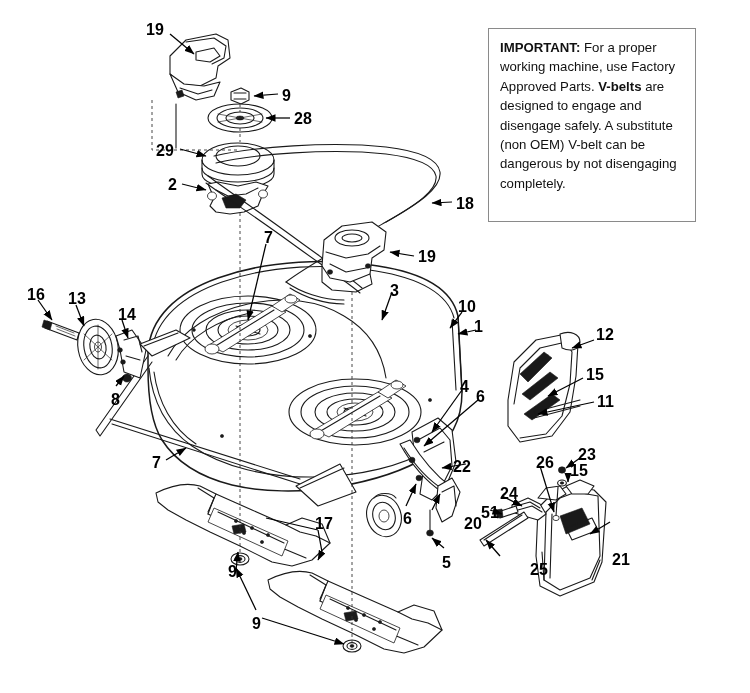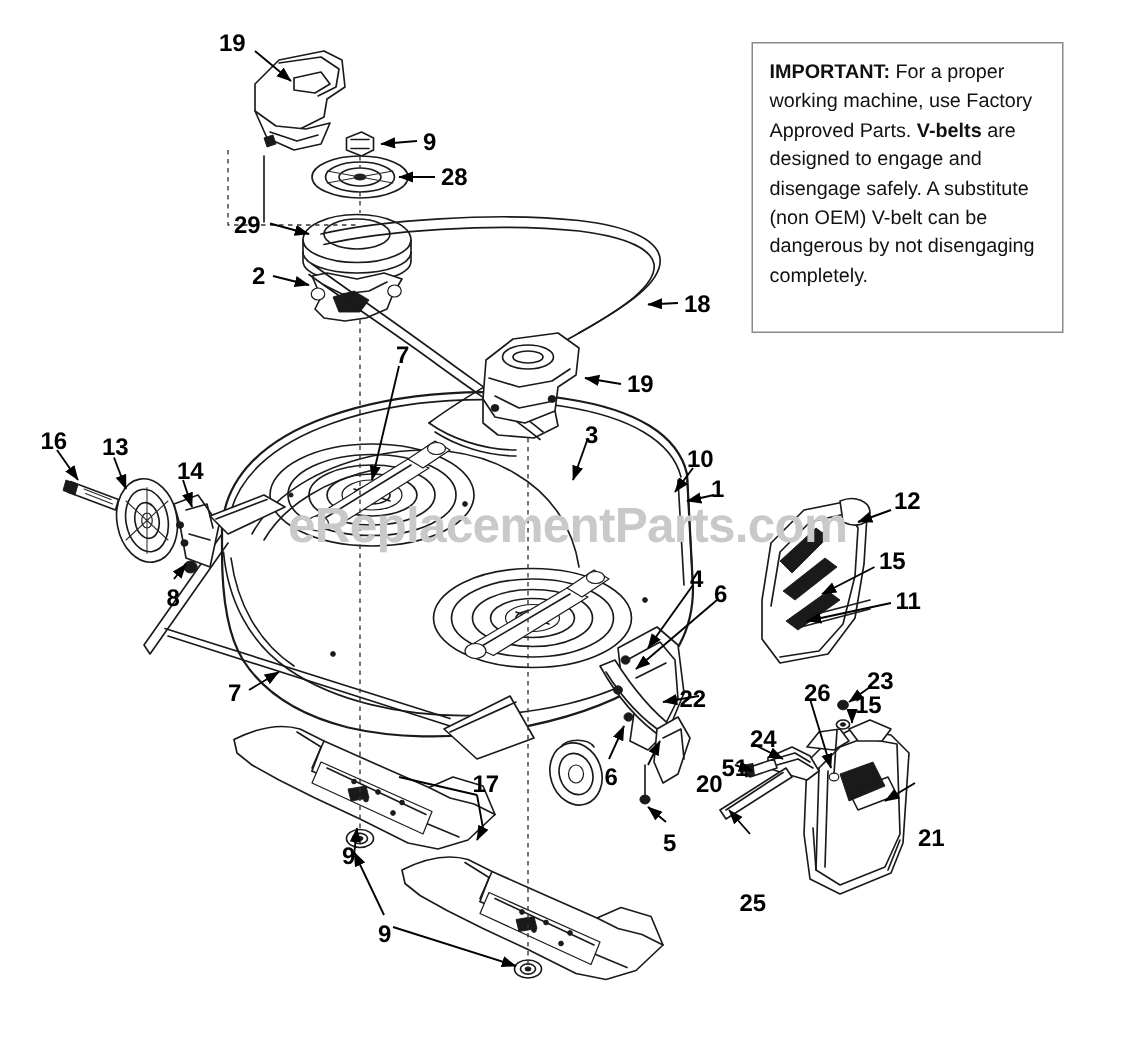--- a/index.html
+++ b/index.html
@@ -40,21 +40,21 @@
     font-weight:bold;
     font-size:16px;
     color:#000000;
     line-height:16px;
     z-index:60;
     white-space:nowrap;
   }
   
   #note-box{
     position:absolute;
-    left:501px;
+    left:488px;
     top:28px;
     width:208px;
     height:194px;
     border:1px solid #8a8a8a;
     background:#ffffff;
     box-sizing:border-box;
     z-index:55;
   }
   #note-text{
     position:absolute;
@@ -430,21 +430,20 @@
     <path class="ld" d="M490 510 L502 514"></path>
     <path class="ld" d="M444 548 L432 538"></path>
     <path class="ld" d="M500 556 L486 540"></path>
     <path class="ld" d="M610 522 L590 534"></path>
     <path class="ld" d="M318 530 L266 518 M318 530 L322 552 L318 560"></path>
     <path class="ld" d="M236 570 L238 552"></path>
     <path class="ld" d="M262 618 L344 644"></path>
     <path class="ld" d="M256 610 L236 568"></path>
   </svg>
 
-  <div id="watermark">eReplacementParts.com</div>
 
   <div id="note-box">
     <div id="note-text">
       <b>IMPORTANT:</b><span> For a proper working machine, use Factory Approved Parts. </span><b>V-belts</b><span> are designed to engage and disengage safely. A substitute (non OEM) V-belt can be dangerous by not disengaging completely.</span>
     </div>
   </div>
 
   <div id="callout-layer">
       <div class="callout" style="left: 146px; top: 22px;">19</div>
       <div class="callout" style="left: 282px; top: 88px;">9</div>
@@ -469,20 +468,20 @@
       <div class="callout" style="left: 453px; top: 459px;">22</div>
       <div class="callout" style="left: 578px; top: 447px;">23</div>
       <div class="callout" style="left: 536px; top: 455px;">26</div>
       <div class="callout" style="left: 570px; top: 463px;">15</div>
       <div class="callout" style="left: 152px; top: 455px;">7</div>
       <div class="callout" style="left: 403px; top: 511px;">6</div>
       <div class="callout" style="left: 428px; top: 516px; margin-left: 36px;">20</div>
       <div class="callout" style="left: 500px; top: 486px;">24</div>
       <div class="callout" style="left: 481px; top: 505px;">51</div>
       <div class="callout" style="left: 442px; top: 555px;">5</div>
-      <div class="callout" style="left: 493px; top: 562px; margin-top: 33px;">25</div>
+      <div class="callout" style="left: 530px; top: 562px;">25</div>
       <div class="callout" style="left: 612px; top: 508px; margin-top: 44px;">21</div>
       <div class="callout" style="left: 315px; top: 516px;">17</div>
       <div class="callout" style="left: 228px; top: 564px;">9</div>
       <div class="callout" style="left: 252px; top: 616px;">9</div>
     </div>
 
 </div>
 
 </body></html>

